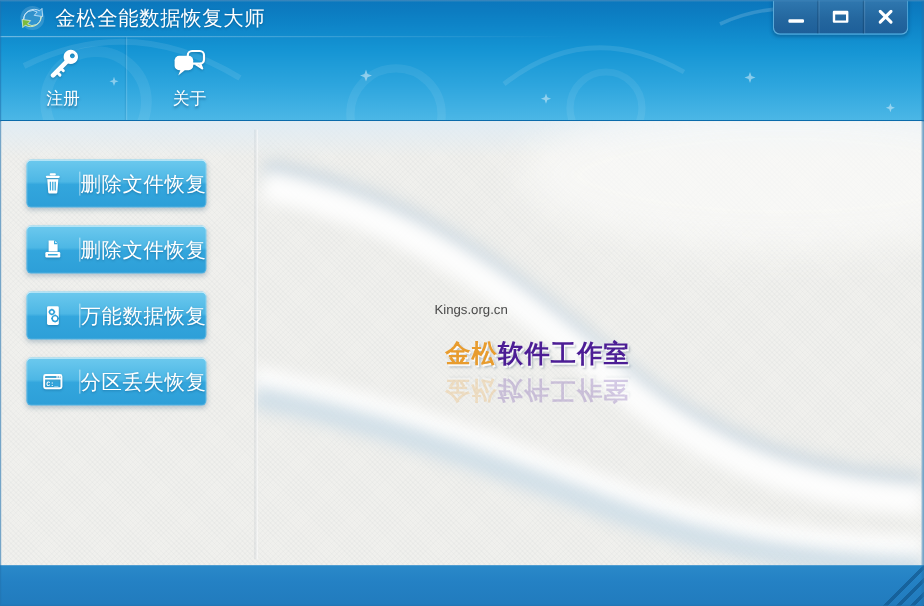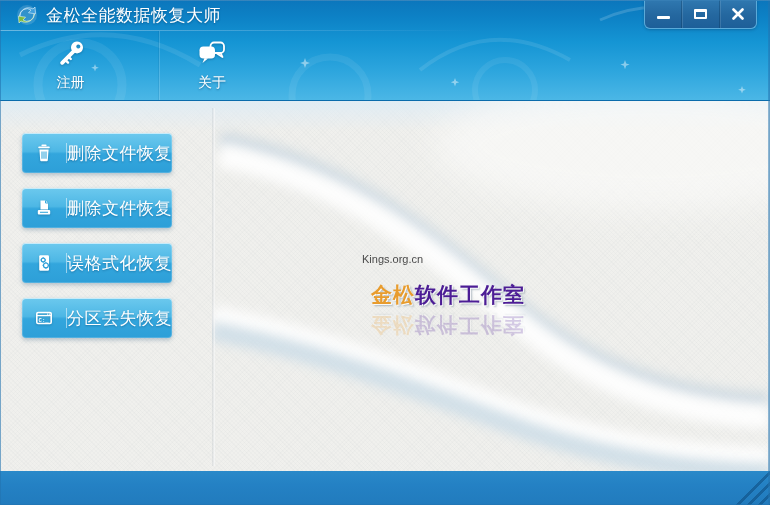--- a/index.html
+++ b/index.html
@@ -31,26 +31,26 @@
     background:linear-gradient(180deg,#2f78b0 0%,#24679f 55%,#1d5f99 100%);
     border:1px solid #5aaad9;border-top:none;
     border-radius:0 0 6px 6px;
     box-shadow:inset 0 1px 0 rgba(255,255,255,.18),0 1px 3px rgba(0,40,80,.3);
   }
   .wc-btn{flex:1;display:flex;align-items:center;justify-content:center;cursor:pointer;}
   .wc-btn + .wc-btn{border-left:1px solid rgba(0,30,60,.25);box-shadow:inset 1px 0 0 rgba(255,255,255,.12);}
   .glyph-min{width:13px;height:3px;background:#fff;border-radius:1px;margin-top:6px;}
   .glyph-max{width:13px;height:10px;border:2px solid #fff;border-top-width:3px;border-radius:1px;box-sizing:border-box;}
   
-  .toolbar{position:absolute;left:18px;top:31px;height:69px;display:flex;}
+  .toolbar{position:absolute;left:0;top:31px;height:69px;display:flex;}
   .tb-item{
     width:105px;height:69px;display:flex;flex-direction:column;align-items:center;
     justify-content:flex-start;padding-top:7px;box-sizing:border-box;cursor:pointer;
   }
-  .tb-item + .tb-item{border-left:1px solid rgba(255,255,255,.16);box-shadow:-1px 0 0 rgba(0,80,130,.12);margin-left:36px;}
+  .tb-item + .tb-item{border-left:1px solid rgba(255,255,255,.16);box-shadow:-1px 0 0 rgba(0,80,130,.12);}
   .tb-item.active{background:linear-gradient(180deg,rgba(255,255,255,.12),rgba(255,255,255,.02));}
   .tb-icon{width:36px;height:34px;filter:drop-shadow(0 1px 1px rgba(0,60,100,.35));}
   .tb-label{color:#fff;font-size:14px;margin-top:2px;text-shadow:0 1px 2px rgba(0,50,90,.5);}
   
   .content{
     position:absolute;left:1px;top:101px;width:767px;height:370px;
     background:
       linear-gradient(180deg,#e0ecf4 0,rgba(240,240,237,0) 30px),
       repeating-linear-gradient(45deg,rgba(150,160,168,.05) 0 1px,transparent 1px 3px),
       repeating-linear-gradient(-45deg,rgba(150,160,168,.04) 0 1px,transparent 1px 3px),
@@ -227,21 +227,21 @@
   <span class="sb-ico">
     <svg width="20" height="20" viewBox="0 0 20 20">
       <rect x="5.2" y="2.2" width="9.8" height="15.6" rx="1.2" fill="#fff"></rect>
       <circle cx="9.2" cy="7" r="1.9" fill="none" stroke="#2d9fd8" stroke-width="1.2"></circle>
       <path d="M9.2,4.3 v1 M9.2,8.7 v1 M6.5,7 h1 M11,7 h1" stroke="#2d9fd8" stroke-width="1.1"></path>
       <circle cx="11.9" cy="12.4" r="2.4" fill="none" stroke="#2d9fd8" stroke-width="1.2"></circle>
       <path d="M11.9,9.1 v1.1 M11.9,14.6 v1.1 M8.6,12.4 h1.1 M14.1,12.4 h1.1" stroke="#2d9fd8" stroke-width="1.1"></path>
     </svg>
   </span>
   <span class="sb-sep"></span>
-  <span class="sb-label">误格式化恢复</span>
+  <span class="sb-label">万能数据恢复</span>
 </div>
 
 <div class="side-btn" style="top:298px">
   <span class="sb-ico">
     <svg width="20" height="20" viewBox="0 0 20 20">
       <rect x="2.8" y="4.5" width="14.4" height="11" rx="1.2" fill="none" stroke="#fff" stroke-width="1.6"></rect>
       <line x1="2.8" y1="7.6" x2="17.2" y2="7.6" stroke="#fff" stroke-width="1.2"></line>
       <circle cx="13.6" cy="6.1" r=".7" fill="#fff"></circle>
       <circle cx="15.4" cy="6.1" r=".7" fill="#fff"></circle>
       <text x="4.6" y="13.8" font-size="5.6" font-weight="bold" fill="#fff" font-family="Liberation Mono, monospace">C:_</text>

